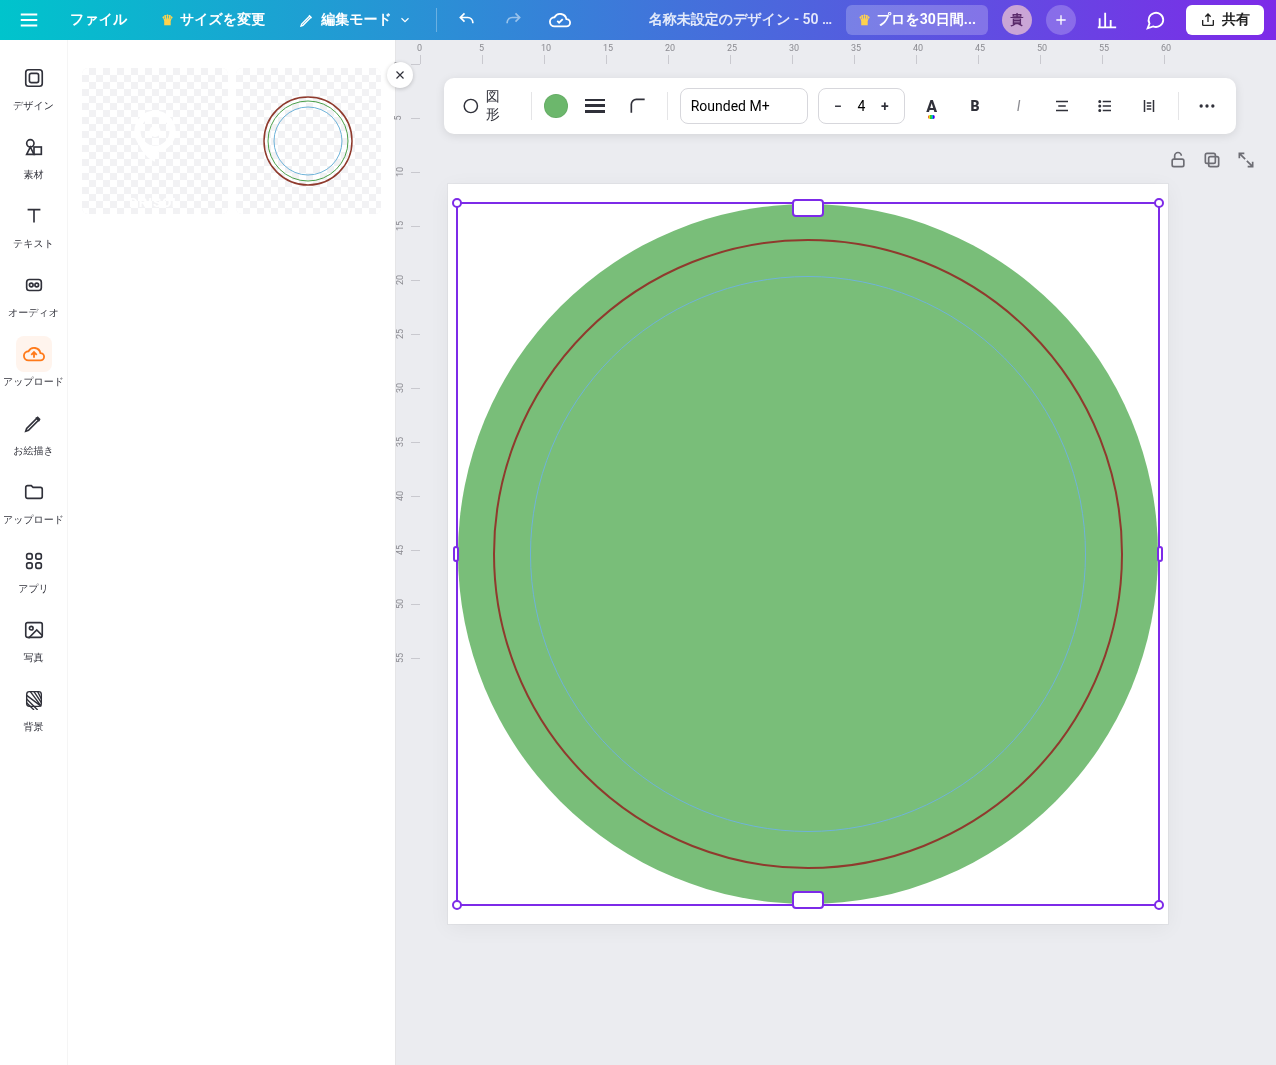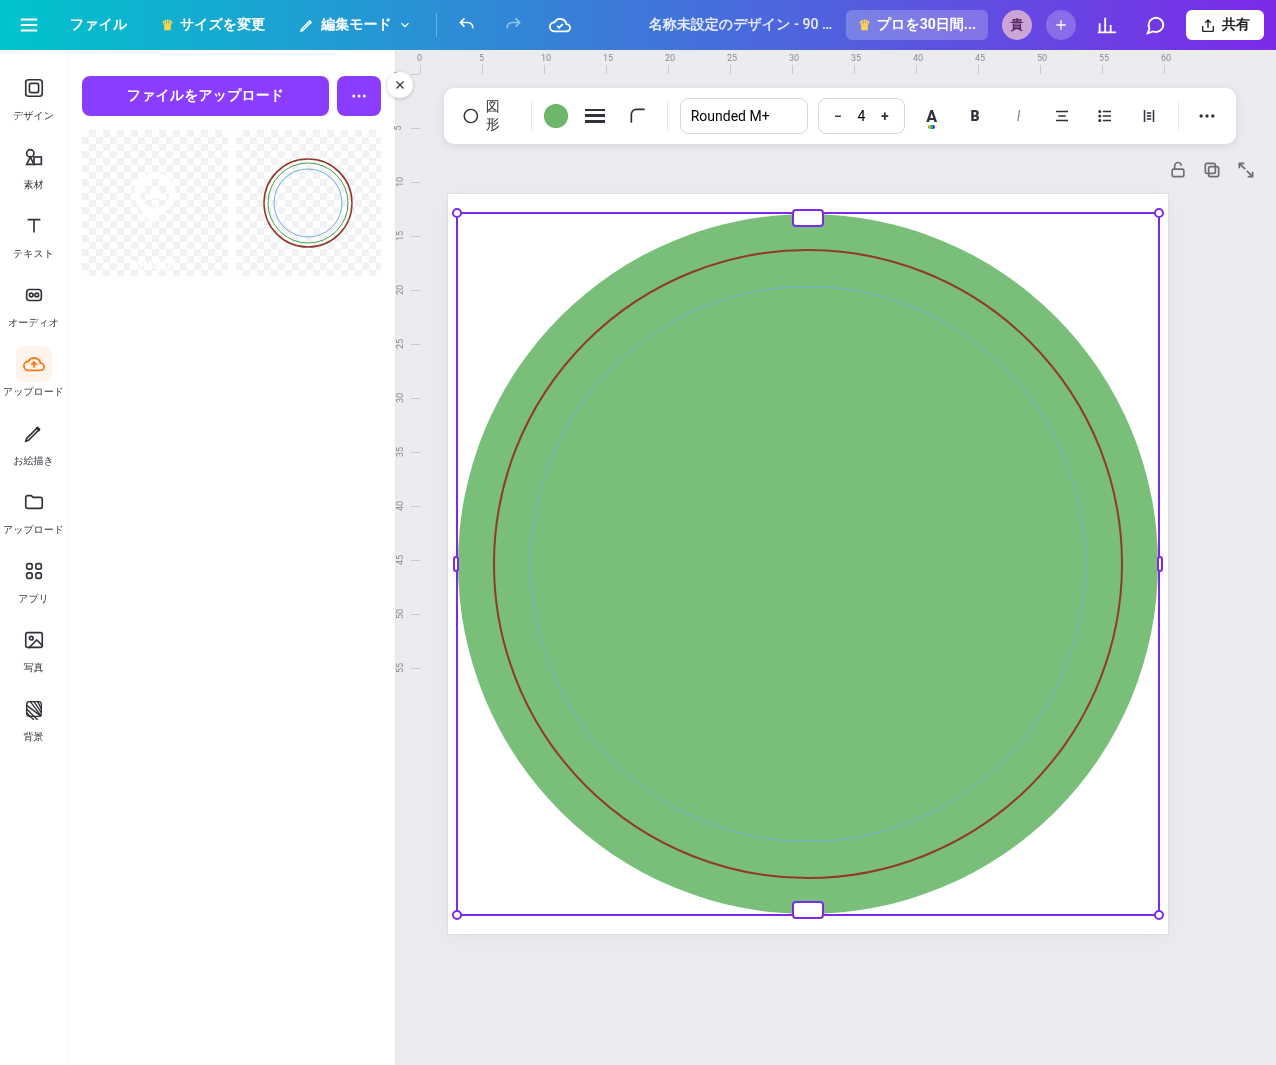--- a/index.html
+++ b/index.html
@@ -1,30 +1,30 @@
 <!DOCTYPE html>
 <html><head>
 <meta charset="utf-8">
 <style>
 * { box-sizing: border-box; margin: 0; padding: 0; font-family: -apple-system, BlinkMacSystemFont, "Segoe UI", Roboto, "Helvetica Neue", Arial, sans-serif; }
 html, body { height: 100%; overflow: hidden; }
 body { display: flex; flex-direction: column; background: #fff; }
 
 
-.topbar { height: 50px; background: linear-gradient(90deg, #00c4cc 0%, #7d2ae8 100%); display: flex; align-items: center; padding: 0 12px; color: #fff; gap: 14px; font-size: 14px; }
+.topbar { height: 40px; background: linear-gradient(90deg, #00c4cc 0%, #7d2ae8 100%); display: flex; align-items: center; padding: 0 12px; color: #fff; gap: 14px; font-size: 14px; }
 .topbar .spacer { flex: 1; }
 .tb-btn { display: flex; align-items: center; gap: 6px; padding: 6px 10px; border-radius: 6px; cursor: pointer; font-weight: 600; }
 .tb-btn.icon-only { padding: 6px; }
 .tb-btn svg { display: block; }
 .pro-chip { background: rgba(255,255,255,0.22); border-radius: 6px; padding: 6px 12px; display: flex; align-items: center; gap: 6px; font-weight: 700; }
 .crown { color: #ffd24d; }
 .doc-title { color: rgba(255,255,255,0.85); font-weight: 600; max-width: 220px; overflow: hidden; text-overflow: ellipsis; white-space: nowrap; }
 .avatar { width: 30px; height: 30px; border-radius: 50%; background: #caa5d6; color: #5a2a6b; display: flex; align-items: center; justify-content: center; font-weight: 700; font-size: 13px; }
 .avatar-add { width: 30px; height: 30px; border-radius: 50%; background: rgba(255,255,255,0.22); display:flex;align-items:center;justify-content:center; }
-.share-btn { background: #fff; color: #222; padding: 6px 14px; border-radius: 6px; display:flex; align-items:flex-end; gap:6px; font-weight: 700; }
+.share-btn { background: #fff; color: #222; padding: 6px 14px; border-radius: 6px; display:flex; align-items:center; gap:6px; font-weight: 700; }
 
 
 .main { flex: 1; display: flex; overflow: hidden; }
 
 
 .rail { width: 68px; background: #fff; border-right: 1px solid rgba(0,0,0,0.04); display: flex; flex-direction: column; align-items: center; padding-top: 12px; gap: 4px; }
 .rail-item { width: 64px; padding: 8px 0 6px; display:flex; flex-direction:column; align-items:center; gap:4px; color:#30313a; cursor:pointer; border-radius:8px; }
 .rail-item.active .rail-ic-wrap { background: #fff4ed; }
 .rail-item.active svg { color:#ff7a1a; }
 .rail-ic-wrap { width:36px;height:36px;border-radius:8px;display:flex;align-items:center;justify-content:center; }
@@ -125,21 +125,21 @@
         <path d="M15 14l5-5-5-5M20 9h-9a6 6 0 00-6 6v1"></path>
       </svg>
     </div>
   <div class="tb-btn icon-only">
       <svg width="22" height="22" viewBox="0 0 24 24" fill="none" stroke="white" stroke-width="2">
         <path d="M6 19a5 5 0 010-10 7 7 0 0113 2 4 4 0 010 8H6z"></path>
         <path d="M9 13l2 2 4-4"></path>
       </svg>
     </div>
   <div class="spacer"></div>
-  <div class="doc-title">名称未設定のデザイン - 90   …</div>
+  <div class="doc-title">名称未設定のデザイン - 50   …</div>
   <div class="pro-chip">
     <span class="crown">♛</span>
     <span>プロを30日間...</span>
   </div>
   <div class="avatar">
       <span>貴</span>
     </div>
   <div class="avatar-add">
       <svg width="16" height="16" viewBox="0 0 24 24" fill="none" stroke="white" stroke-width="2">
         <path d="M12 5v14M5 12h14"></path>
@@ -258,30 +258,20 @@
         </div>
         <div class="rail-label">背景</div>
       </div>
   </div>
 
   <div class="side">
     <div class="close-panel">
       <svg width="14" height="14" viewBox="0 0 24 24" fill="none" stroke="#30313a" stroke-width="2">
           <path d="M6 6l12 12M18 6L6 18"></path>
         </svg>
-    </div>
-    <div class="upload-row">
-      <button class="upload-btn">ファイルをアップロード</button>
-      <button class="upload-more">
-          <svg width="18" height="18" viewBox="0 0 24 24" fill="white">
-            <circle cx="5" cy="12" r="2"></circle>
-            <circle cx="12" cy="12" r="2"></circle>
-            <circle cx="19" cy="12" r="2"></circle>
-          </svg>
-        </button>
     </div>
     <div class="thumbs">
       <div class="thumb">
         <div class="chk"></div>
         <svg width="80" height="80" viewBox="0 0 100 100" style="position:relative">
           <circle cx="50" cy="38" r="22" fill="none" stroke="#fff" stroke-width="8"></circle>
           <circle cx="50" cy="38" r="7" fill="#fff"></circle>
           <path d="M28 38a22 22 0 0022 22v16a38 38 0 01-22-38z" fill="#fff"></path>
         </svg>
         <div style="position:absolute;bottom:4px;left:0;right:0;text-align:center;color:#fff;font-weight:800;font-size:13px;letter-spacing:1px">DRISOL</div>

